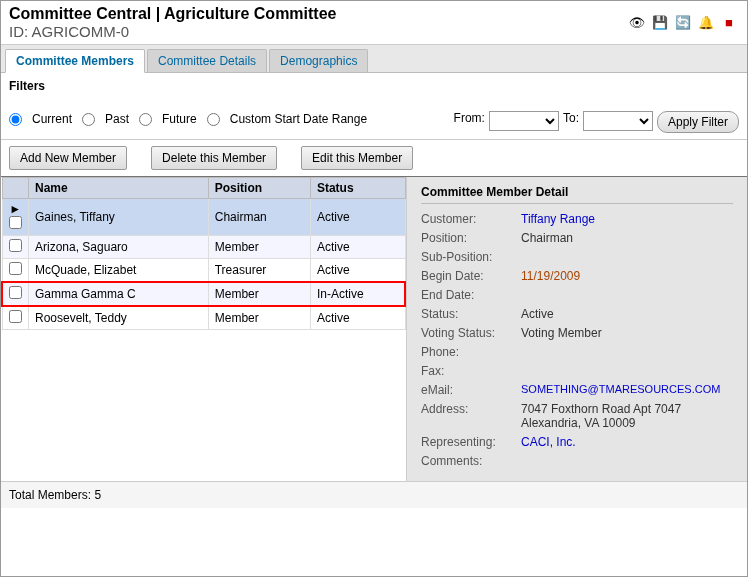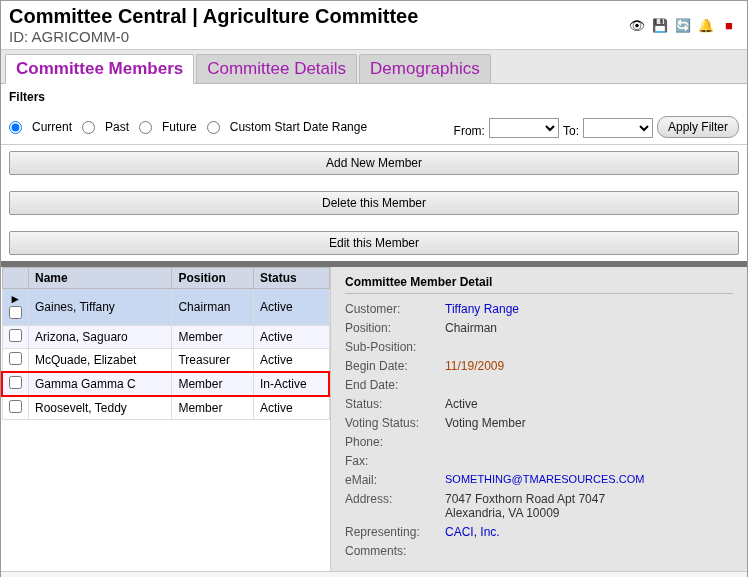--- a/index.html
+++ b/index.html
@@ -2,50 +2,50 @@
 <html><head>
   <meta charset="utf-8">
   <style>
     * { box-sizing: border-box; margin: 0; padding: 0; }
     body { font-family: Arial, sans-serif; font-size: 12px; background: #f0f0f0; }
     .window { width: 748px; min-height: 577px; background: #fff; border: 1px solid #999; }
     
     
     .title-bar { background: #fff; border-bottom: 1px solid #ccc; padding: 4px 8px; display: flex; align-items: center; justify-content: space-between; }
     .title-bar-left { display: flex; flex-direction: column; }
-    .title-bar-title { font-size: 20px; font-weight: bold; color: #000; }
+    .title-bar-title { font-size: 16px; font-weight: bold; color: #000; }
     .title-bar-id { font-size: 15px; color: #555; }
     .title-bar-icons { display: flex; gap: 3px; align-items: center; }
     .icon-btn { width: 20px; height: 20px; display: flex; align-items: center; justify-content: center; font-size: 13px; cursor: pointer; }
     
     
     .tabs { display: flex; background: #e8e8e8; border-bottom: 1px solid #bbb; padding: 4px 4px 0; gap: 2px; }
-    .tab { padding: 4px 10px; border: 1px solid #bbb; border-bottom: none; background: #d4d4d4; cursor: pointer; font-size: 17px; color: #a21caf; border-radius: 2px 2px 0 0; }
+    .tab { padding: 4px 10px; border: 1px solid #bbb; border-bottom: none; background: #d4d4d4; cursor: pointer; font-size: 12px; color: #0369a1; border-radius: 2px 2px 0 0; }
     .tab.active { background: #fff; border-bottom: 1px solid #fff; font-weight: bold; margin-bottom: -1px; }
     
     
     .filters-section { padding: 6px 8px; border-bottom: 1px solid #ccc; background: #fff; }
     .filters-label { font-weight: bold; margin-bottom: 12px; font-size: 12px; }
     .filters-row { display: flex; align-items: center; gap: 10px; flex-wrap: wrap; }
     .radio-group { display: flex; align-items: center; gap: 10px; }
     .radio-group label { font-size: 12px; }
-    .filter-from-to { display: flex; align-items: flex-end; gap: 4px; margin-left: auto; }
+    .filter-from-to { display: flex; align-items: flex-start; gap: 4px; margin-left: auto; margin-top: 6px; }
     .filter-from-to label { font-size: 12px; }
     .filter-select { height: 20px; font-size: 11px; border: 1px solid #999; padding: 0 2px; width: 70px; background: #fff; }
     .apply-btn { background: linear-gradient(to bottom, #f5f5f5, #ddd); border: 1px solid #999; padding: 3px 10px; font-size: 12px; cursor: pointer; border-radius: 10px; }
     
     
-    .action-bar { padding: 6px 8px; border-bottom: 6px solid #737373; display: flex; gap: 16px; flex-direction: column; }
+    .action-bar { padding: 6px 8px; border-bottom: 1px solid #737373; display: flex; gap: 24px; }
     .action-btn { background: linear-gradient(to bottom, #f5f5f5, #ddd); border: 1px solid #999; padding: 4px 10px; font-size: 12px; cursor: pointer; border-radius: 2px; }
     
     
     .main-content { display: flex; padding: 0; }
     
     
-    .members-panel { width: 330px; border-right: 1px solid #ccc; }
+    .members-panel { width: 406px; border-right: 1px solid #ccc; }
     .members-table { width: 100%; border-collapse: collapse; }
     .members-table th { background: #d0d8e8; border: 1px solid #bbb; padding: 3px 6px; text-align: left; font-size: 12px; font-weight: bold; color: #000; }
     .members-table td { border: 1px solid #ddd; padding: 3px 6px; font-size: 12px; }
     .members-table tr:nth-child(even) td { background: #f5f5ff; }
     .members-table tr:nth-child(odd) td { background: #fff; }
     .members-table tr.selected td { background: #c8d8f0; }
     .check-col { width: 24px; text-align: center; }
     
     
     .detail-panel { flex: 1; padding: 8px 14px; background: #e5e5e5; }

